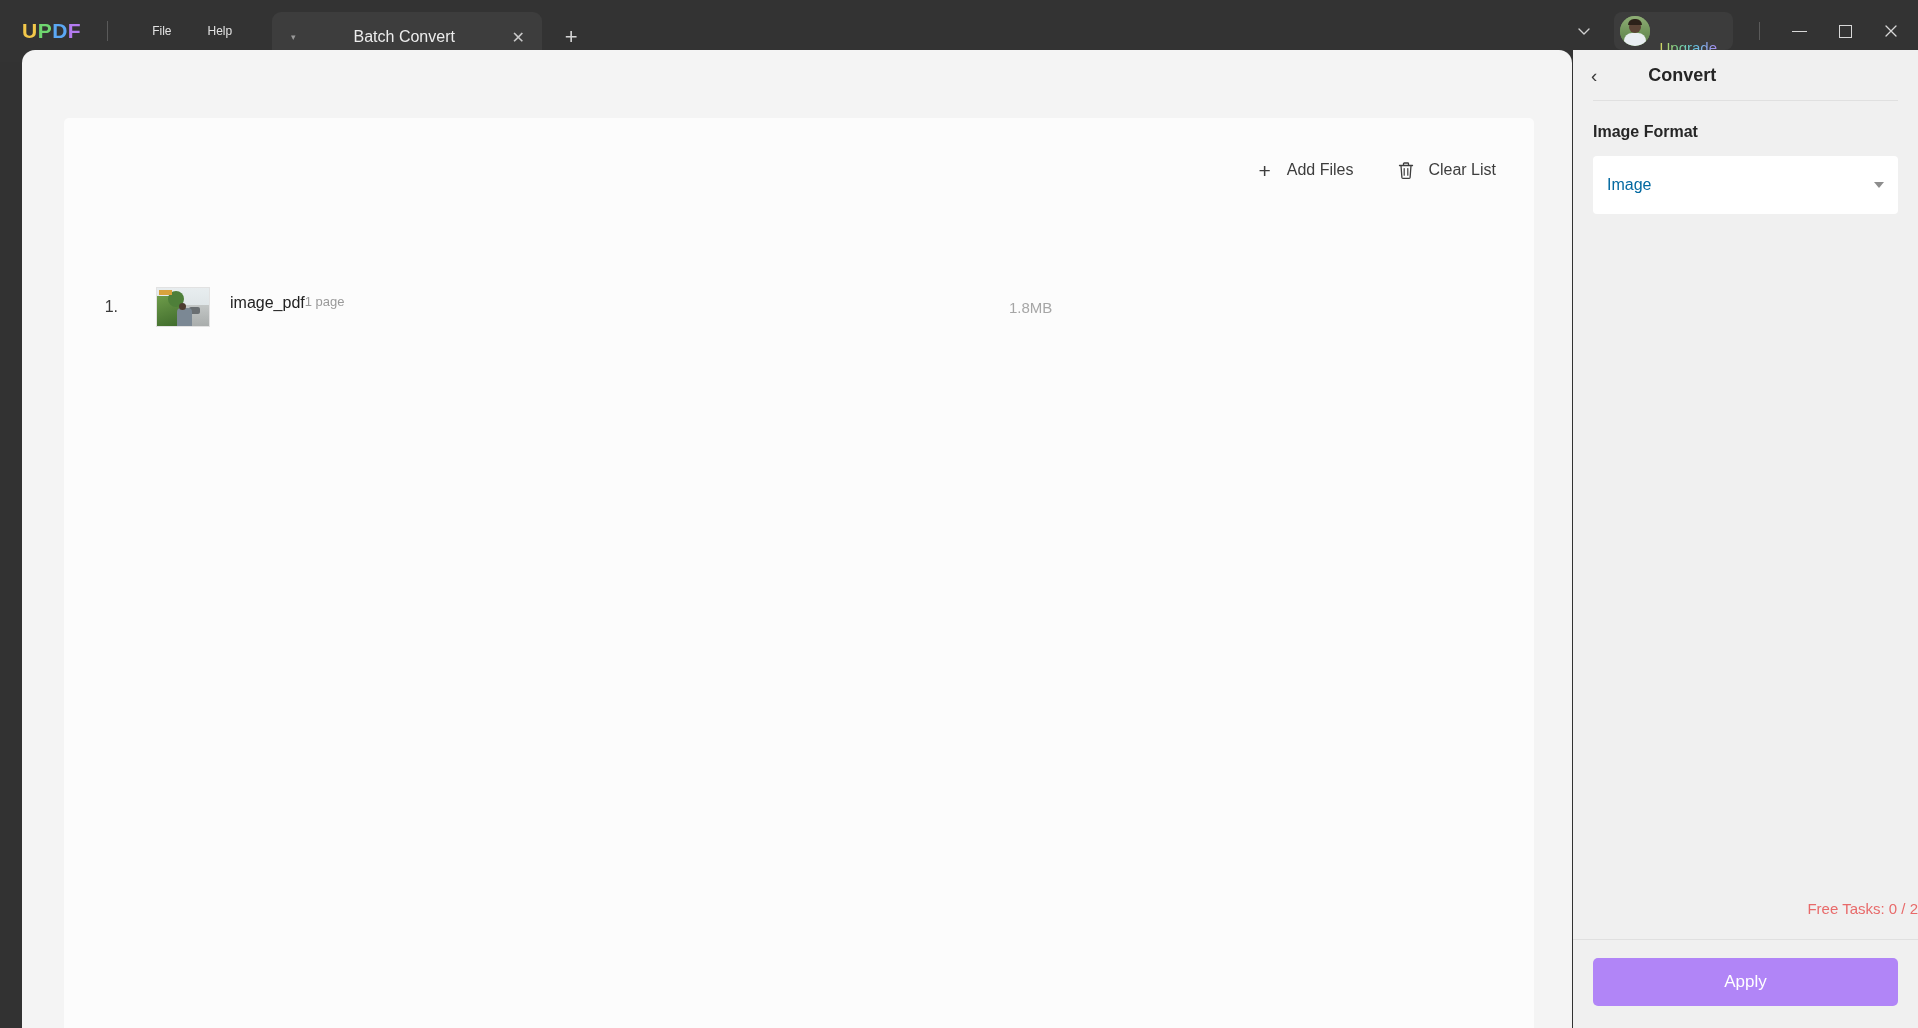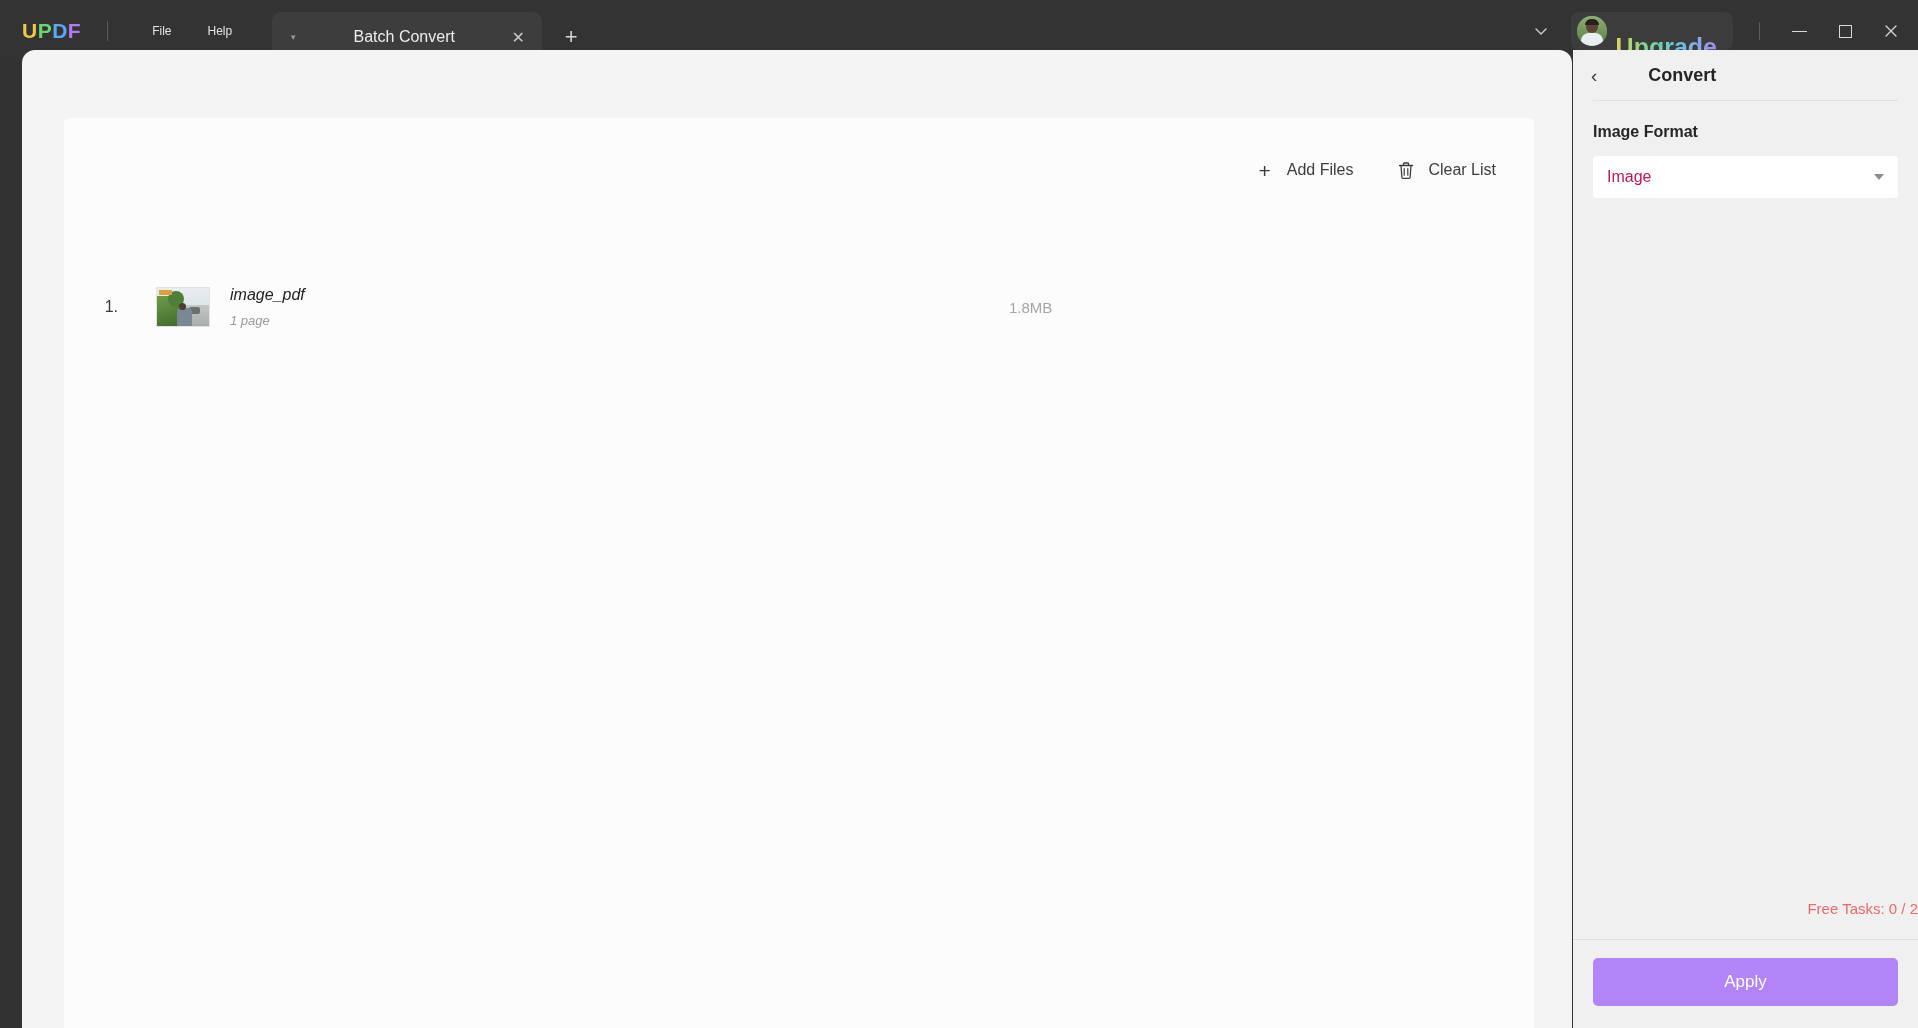--- a/index.html
+++ b/index.html
@@ -102,21 +102,21 @@
     overflow: hidden;
     position: relative;
     background: #6d8f5a;
     flex-shrink: 0;
   }
   .avatar .av-sky { position:absolute; inset:0; background: linear-gradient(180deg,#8fae76 0%,#6f9359 55%,#5b7f4d 100%); }
   .avatar .av-head { position:absolute; left:9px; top:5px; width:12px; height:12px; border-radius:50%; background:#5b4436; }
   .avatar .av-hair { position:absolute; left:8px; top:3px; width:14px; height:6px; border-radius:7px 7px 0 0; background:#2c2119; }
   .avatar .av-body { position:absolute; left:4px; top:17px; width:22px; height:14px; border-radius:8px 8px 0 0; background:#e9eef2; }
   .upgrade-text {
-    font-size: 25px; font-weight: 700;
+    font-size: 15px; font-weight: 400;
     background: linear-gradient(90deg,#d8d45f 0%,#7fd48c 30%,#63c7e0 60%,#a98bf0 100%);
     -webkit-background-clip: text; background-clip: text;
     -webkit-text-fill-color: transparent; color: transparent; margin-top: 32px;
   }
   .tb-divider { width:1px; height:18px; background:#5a5a5a; margin:0 16px; }
   .wbtn {
     width: 46px; height: 40px;
     display:flex; align-items:center; justify-content:center;
     color:#d8d8d8; cursor: pointer;
   }
@@ -177,21 +177,21 @@
   }
   .th-sky    { position:absolute; left:0; top:0; width:100%; height:46%; background:linear-gradient(180deg,#e8edef 0%,#dfe6e8 100%); }
   .th-road   { position:absolute; left:38%; top:44%; width:62%; height:56%; background:linear-gradient(180deg,#c3c7c6 0%,#a9adac 100%); }
   .th-grass  { position:absolute; left:0; top:22%; width:44%; height:78%; background:linear-gradient(160deg,#6e9c4a 0%,#3f6b2c 100%); border-radius:0 40% 0 0; }
   .th-tree   { position:absolute; left:22%; top:8%; width:16px; height:16px; border-radius:50%; background:#4e7f39; }
   .th-car    { position:absolute; left:62%; top:50%; width:11px; height:7px; border-radius:2px; background:#6a6f72; }
   .th-person-h{ position:absolute; left:43%; top:40%; width:7px; height:7px; border-radius:50%; background:#4c3b30; }
   .th-person-b{ position:absolute; left:39%; top:52%; width:15px; height:19px; border-radius:4px 4px 0 0; background:#7b8894; }
   .th-badge  { position:absolute; left:2px; top:2px; width:13px; height:5px; background:#d8a23c; }
 
-  .file-meta { margin-left: 20px; display:flex; flex-direction:column; justify-content:flex-start;font-style:italic; }
+  .file-meta { margin-left: 20px; display:flex; flex-direction:row; justify-content:flex-start; }
   .file-name { font-size: 16px; color: #222222; font-weight: 500; margin-bottom: 9px; }
   .file-pages { font-size: 13px; color: #9a9a9a; }
   .file-size {
     position:absolute; left: 945px;
     font-size: 15px; color: #a6a6a6;
   }
 
   
   .side-panel {
     position: absolute;
@@ -212,26 +212,26 @@
   .panel-title { font-size: 18px; font-weight: bold; color: #252525; margin-left: 38px; }
   .panel-div { height:1px; background:#e0e0e0; margin: 0 20px; }
 
   .panel-body { padding: 22px 20px 0 20px; flex: 1; }
   .field-label {
     font-size: 16px; font-weight: bold; color: #262626;
     margin-bottom: 15px;
   }
   .select {
     position: relative;
-    height: 42px;
+    height: 58px;
     background: #ffffff;
     border-radius: 4px;
     display: flex; align-items: center;
     padding: 0 22px 0 14px;
-    font-size: 16px; color: #be185d;
+    font-size: 16px; color: #0369a1;
     margin-bottom: 16px;
     cursor: pointer;
   }
   .select .caret {
     position: absolute; right: 14px; top: 50%;
     transform: translateY(-50%);
     width: 0; height: 0;
     border-left: 5px solid transparent;
     border-right: 5px solid transparent;
     border-top: 6px solid #8d8d8d;

